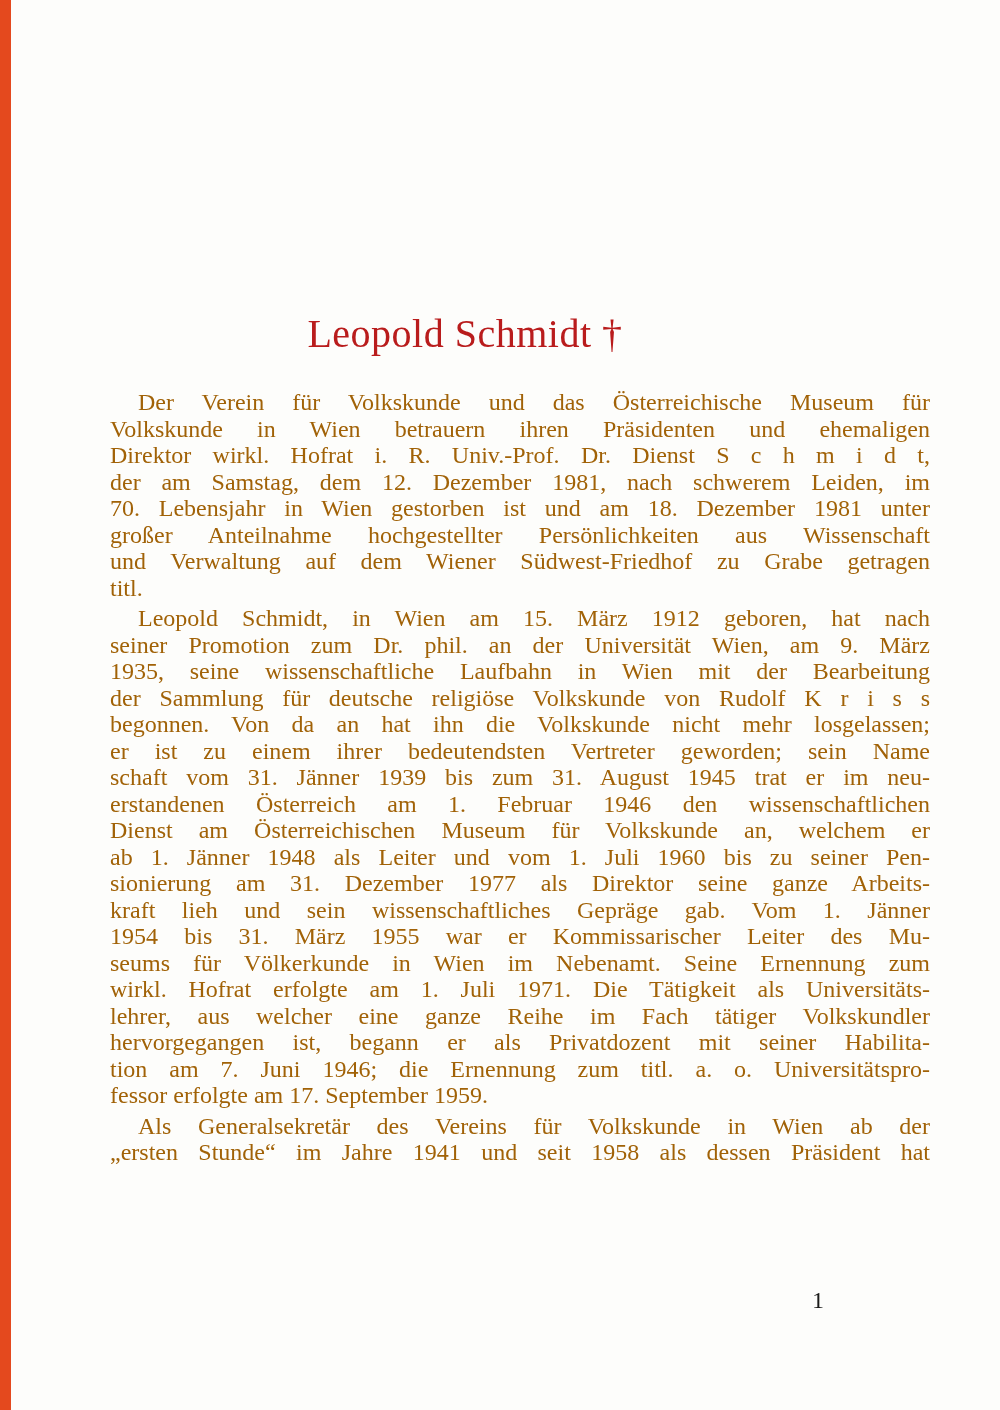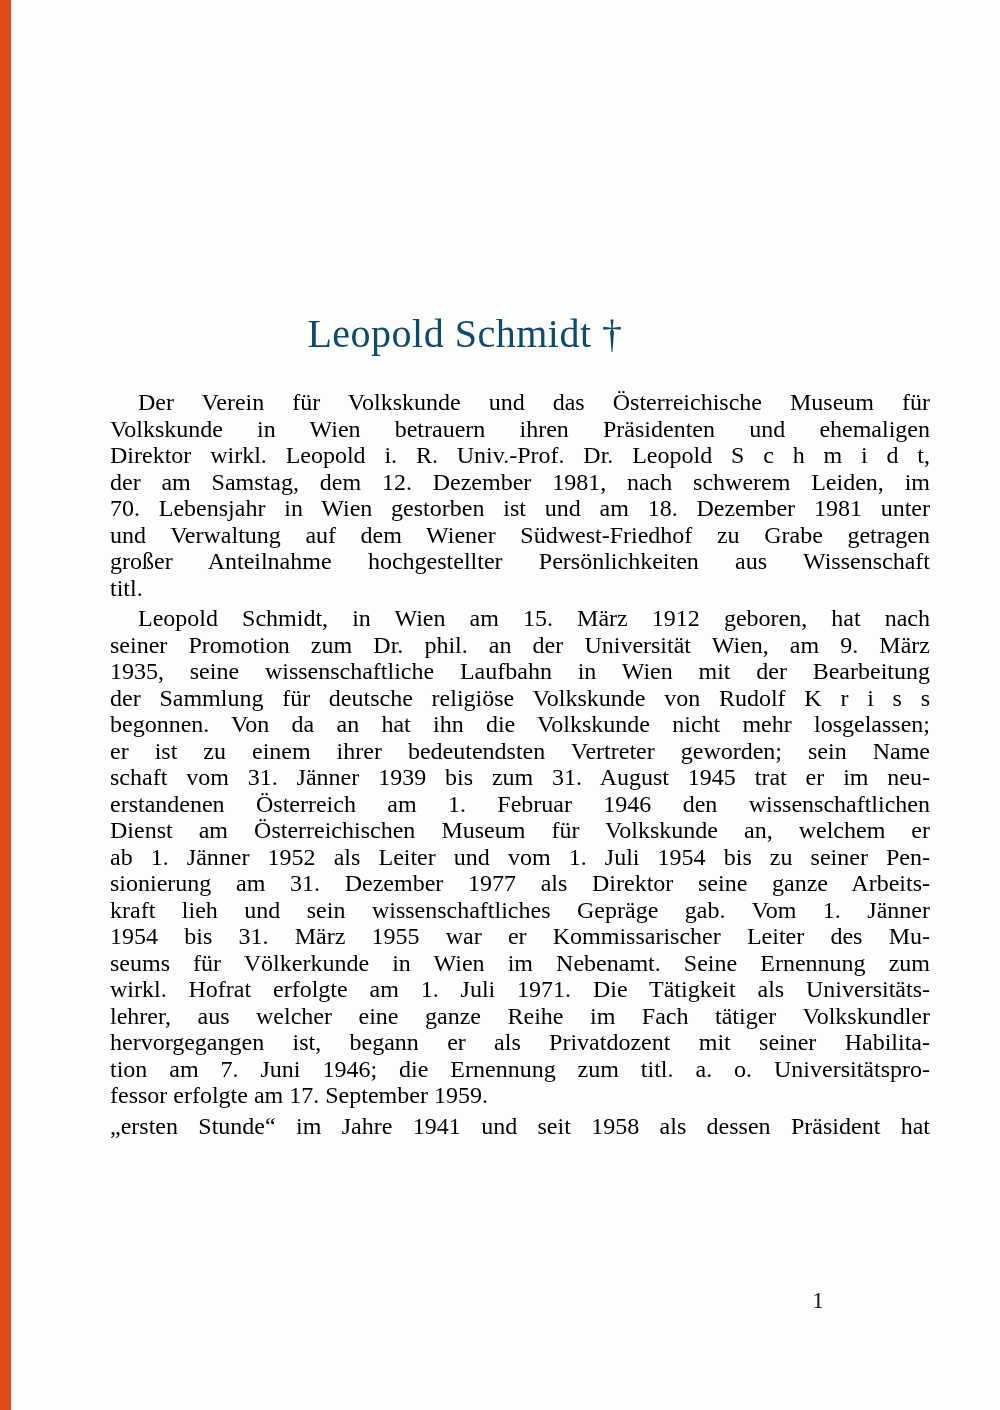--- a/index.html
+++ b/index.html
@@ -28,21 +28,21 @@
     top: 314px;
     left: 55px;
     width: 820px;
     margin: 0;
     padding: 0;
     font-size: 40px;
     font-weight: 400;
     line-height: 40px;
     text-align: center;
     letter-spacing: 0.5px;
-    color: #0c4a6e;
+    color: #b91c1c;
     white-space: nowrap;
   }
   .article-body {
     position: absolute;
     top: 389px;
     left: 110px;
     width: 820px;
     font-size: 24px;
     line-height: 26.5px;
     color: #1b1b19;
@@ -64,50 +64,51 @@
     line-height: 26.5px;
     color: #1b1b19;
   }
 </style>
 </head>
 <body>
 
 <div class="page" style="background: rgb(253, 253, 251);">
   <div class="edge-stripe" style="background: rgb(228, 73, 30);"></div>
   <h1 class="article-title">Leopold Schmidt †</h1>
-  <div class="article-body" id="article-body" style="color: #000000;">
+  <div class="article-body" id="article-body" style="color: #a16207;">
       <div class="paragraph">
         <div class="line first">Der Verein für Volkskunde und das Österreichische Museum für</div>
         <div class="line">Volkskunde in Wien betrauern ihren Präsidenten und ehemaligen</div>
-        <div class="line">Direktor wirkl. Leopold i. R. Univ.-Prof. Dr. Leopold S c h m i d t,</div>
+        <div class="line">Direktor wirkl. Hofrat i. R. Univ.-Prof. Dr. Dienst S c h m i d t,</div>
         <div class="line">der am Samstag, dem 12. Dezember 1981, nach schwerem Leiden, im</div>
         <div class="line">70. Lebensjahr in Wien gestorben ist und am 18. Dezember 1981 unter</div>
+        <div class="line">großer Anteilnahme hochgestellter Persönlichkeiten aus Wissenschaft</div>
         <div class="line">und Verwaltung auf dem Wiener Südwest-Friedhof zu Grabe getragen</div>
-        <div class="line">großer Anteilnahme hochgestellter Persönlichkeiten aus Wissenschaft</div>
         <div class="line flush-last">titl.</div>
       </div>
       <div class="paragraph">
         <div class="line first">Leopold Schmidt, in Wien am 15. März 1912 geboren, hat nach</div>
         <div class="line">seiner Promotion zum Dr. phil. an der Universität Wien, am 9. März</div>
         <div class="line">1935, seine wissenschaftliche Laufbahn in Wien mit der Bearbeitung</div>
         <div class="line">der Sammlung für deutsche religiöse Volkskunde von Rudolf K r i s s</div>
         <div class="line">begonnen. Von da an hat ihn die Volkskunde nicht mehr losgelassen;</div>
         <div class="line">er ist zu einem ihrer bedeutendsten Vertreter geworden; sein Name</div>
         <div class="line">schaft vom 31. Jänner 1939 bis zum 31. August 1945 trat er im neu-</div>
         <div class="line">erstandenen Österreich am 1. Februar 1946 den wissenschaftlichen</div>
         <div class="line">Dienst am Österreichischen Museum für Volkskunde an, welchem er</div>
-        <div class="line">ab 1. Jänner 1952 als Leiter und vom 1. Juli 1954 bis zu seiner Pen-</div>
+        <div class="line">ab 1. Jänner 1948 als Leiter und vom 1. Juli 1960 bis zu seiner Pen-</div>
         <div class="line">sionierung am 31. Dezember 1977 als Direktor seine ganze Arbeits-</div>
         <div class="line">kraft lieh und sein wissenschaftliches Gepräge gab. Vom 1. Jänner</div>
         <div class="line">1954 bis 31. März 1955 war er Kommissarischer Leiter des Mu-</div>
         <div class="line">seums für Völkerkunde in Wien im Nebenamt. Seine Ernennung zum</div>
         <div class="line">wirkl. Hofrat erfolgte am 1. Juli 1971. Die Tätigkeit als Universitäts-</div>
         <div class="line">lehrer, aus welcher eine ganze Reihe im Fach tätiger Volkskundler</div>
         <div class="line">hervorgegangen ist, begann er als Privatdozent mit seiner Habilita-</div>
         <div class="line">tion am 7. Juni 1946; die Ernennung zum titl. a. o. Universitätspro-</div>
         <div class="line flush-last">fessor erfolgte am 17. September 1959.</div>
       </div>
       <div class="paragraph">
+        <div class="line first">Als Generalsekretär des Vereins für Volkskunde in Wien ab der</div>
         <div class="line">„ersten Stunde“ im Jahre 1941 und seit 1958 als dessen Präsident hat</div>
       </div>
     </div>
   <div class="page-number">1</div>
 </div>
 
 </body></html>

